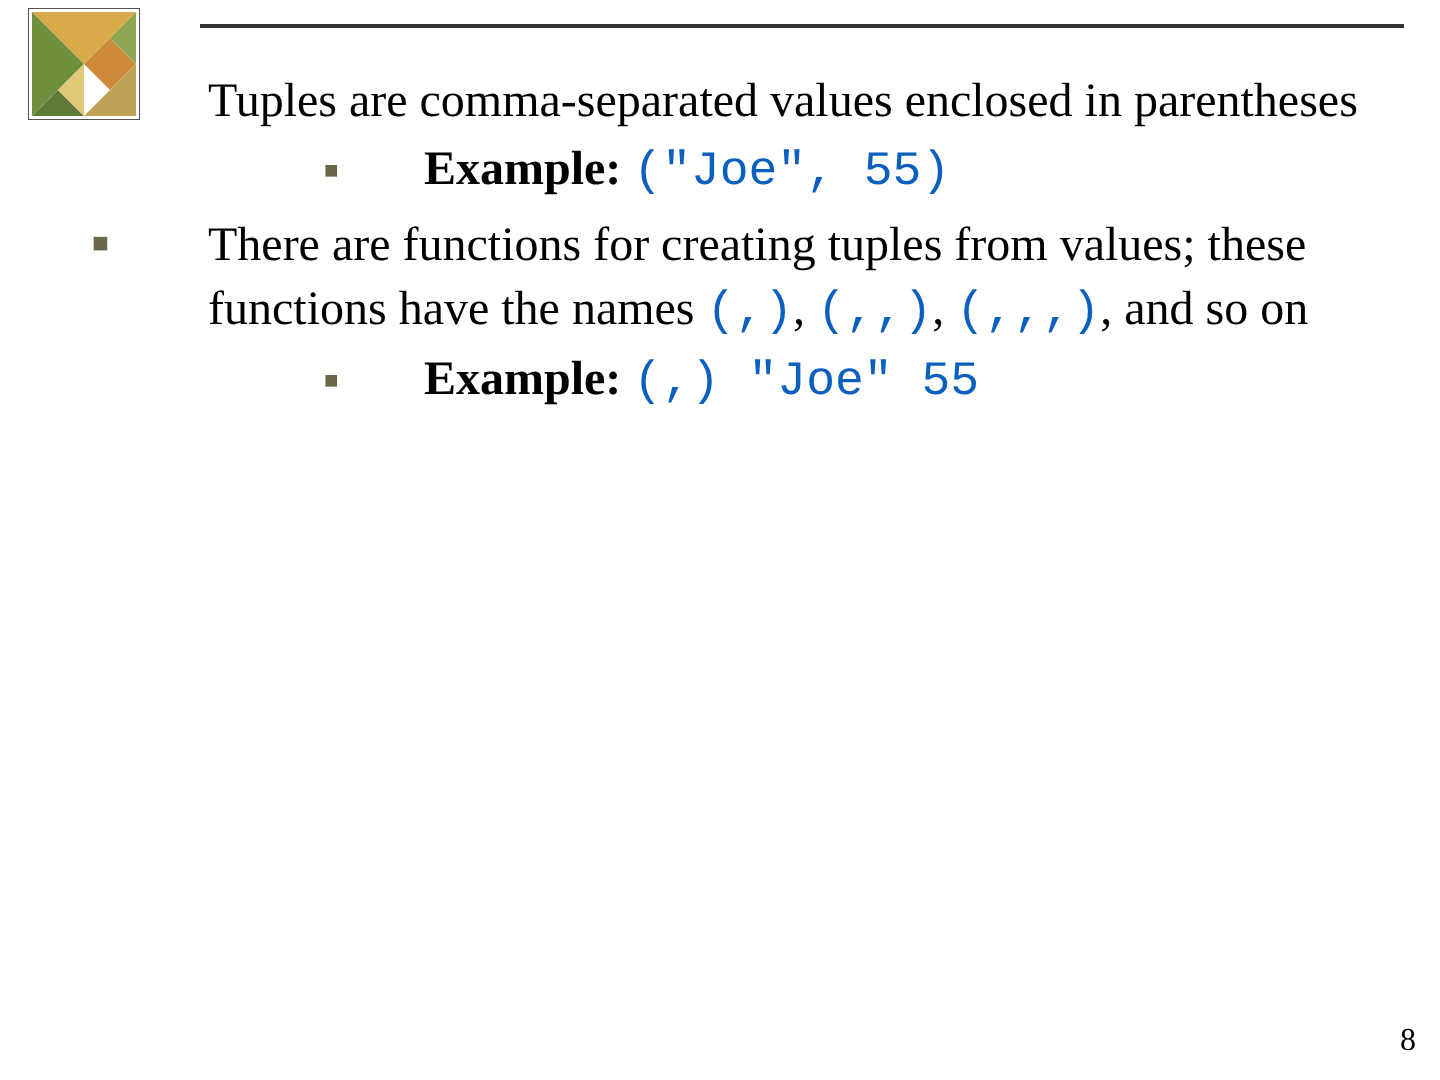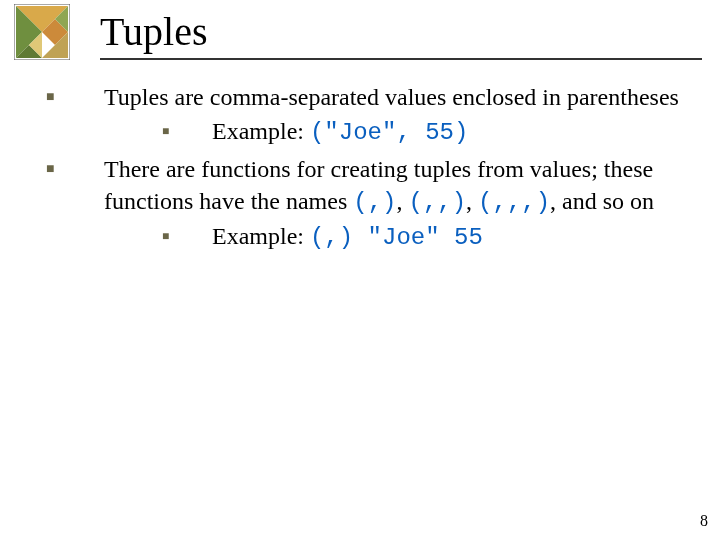--- a/index.html
+++ b/index.html
@@ -72,21 +72,21 @@
     width: 36px;
     flex: 0 0 36px;
     text-align: left;
     color: #6a6648;
     font-size: 12px;
     line-height: 30px;
   }
   .b2 .body {
     flex: 1 1 auto;
   }
-  .bold { font-weight: normal; }
+  .bold { font-weight: bold; }
   .code {
     font-family: "Courier New", Courier, monospace;
     color: #0a5fbf;
   }
   .page-num {
     position: absolute;
     right: 12px;
     bottom: 10px;
     font-size: 16px;
     color: #000;
@@ -100,21 +100,20 @@
     <rect x="0" y="0" width="56" height="56" fill="#ffffff"></rect>
     <polygon points="2,2 54,2 28,28" fill="#d9a94a"></polygon>
     <polygon points="2,2 2,54 28,28" fill="#6f8f3f"></polygon>
     <polygon points="28,28 41,15 54,28 41,41" fill="#cc8a3a"></polygon>
     <polygon points="2,54 28,54 15,41" fill="#5f7a34"></polygon>
     <polygon points="28,54 54,54 54,28" fill="#bfa255"></polygon>
     <polygon points="15,41 28,28 28,54" fill="#e0c877"></polygon>
     <polygon points="41,15 54,2 54,28" fill="#8fa653"></polygon>
     <rect x="0" y="0" width="56" height="56" fill="none" stroke="#555" stroke-width="1"></rect>
   </svg>
-  <div class="title">Tuples</div>
   <div class="rule"></div>
 </div>
 
 <div class="content">
 
   <div class="b1">
     <div class="marker">■</div>
     <div class="body">
       <span>Tuples are comma-separated values enclosed in parentheses</span>
       <div class="b2">

